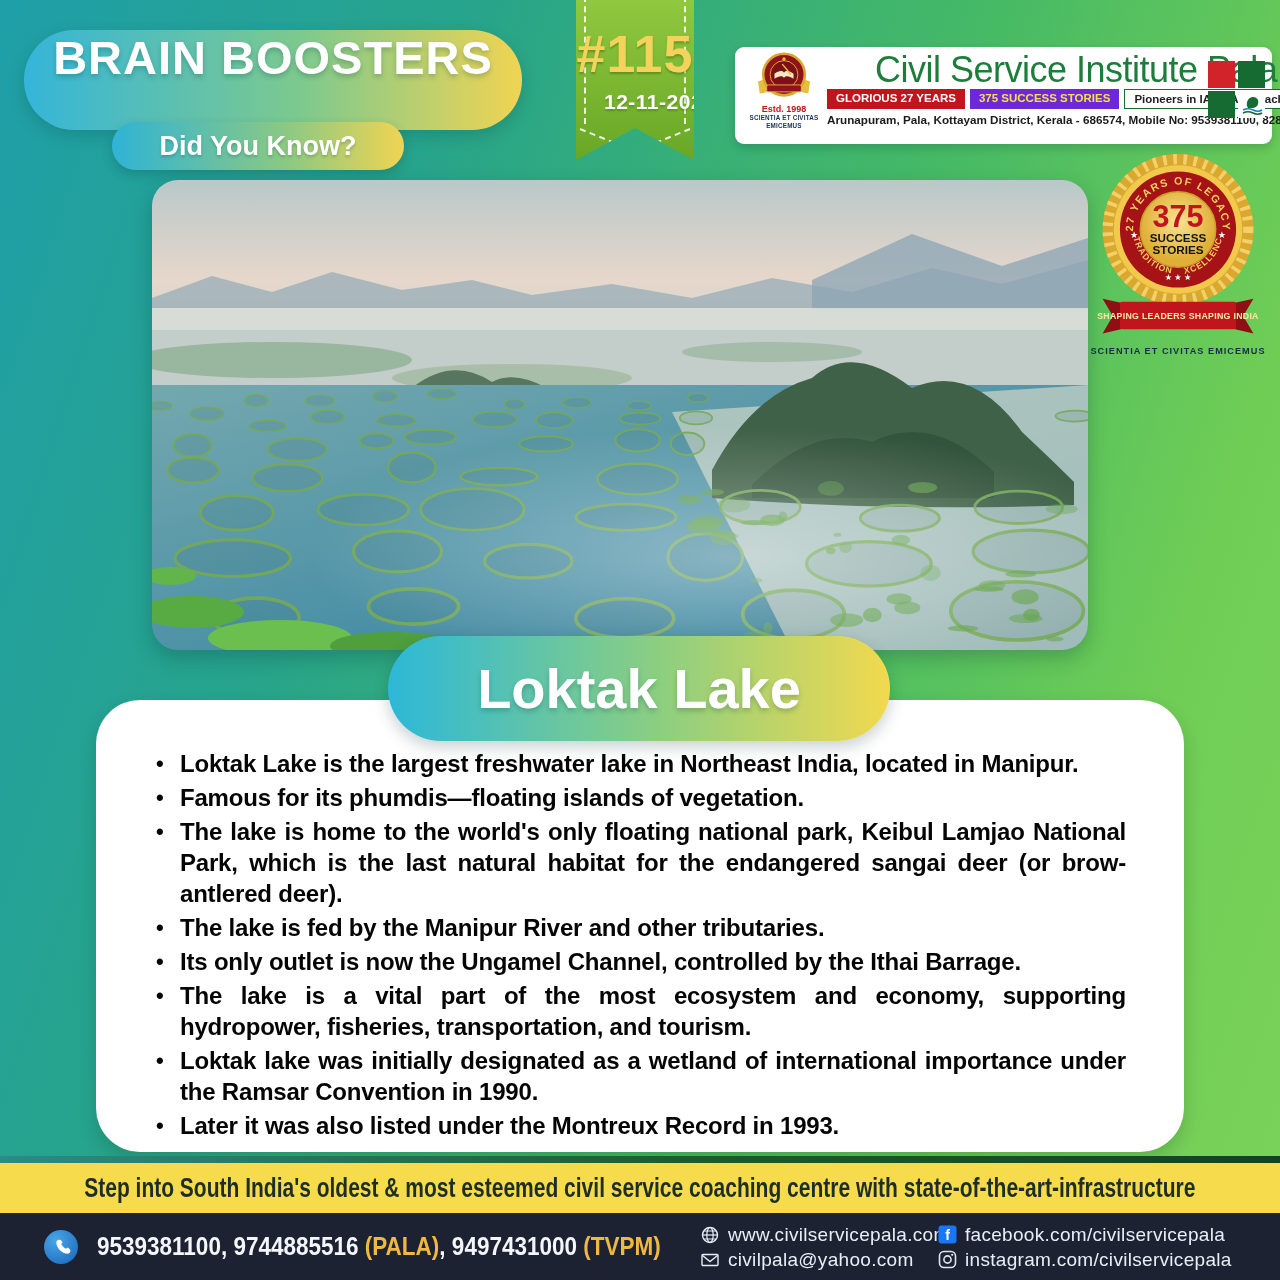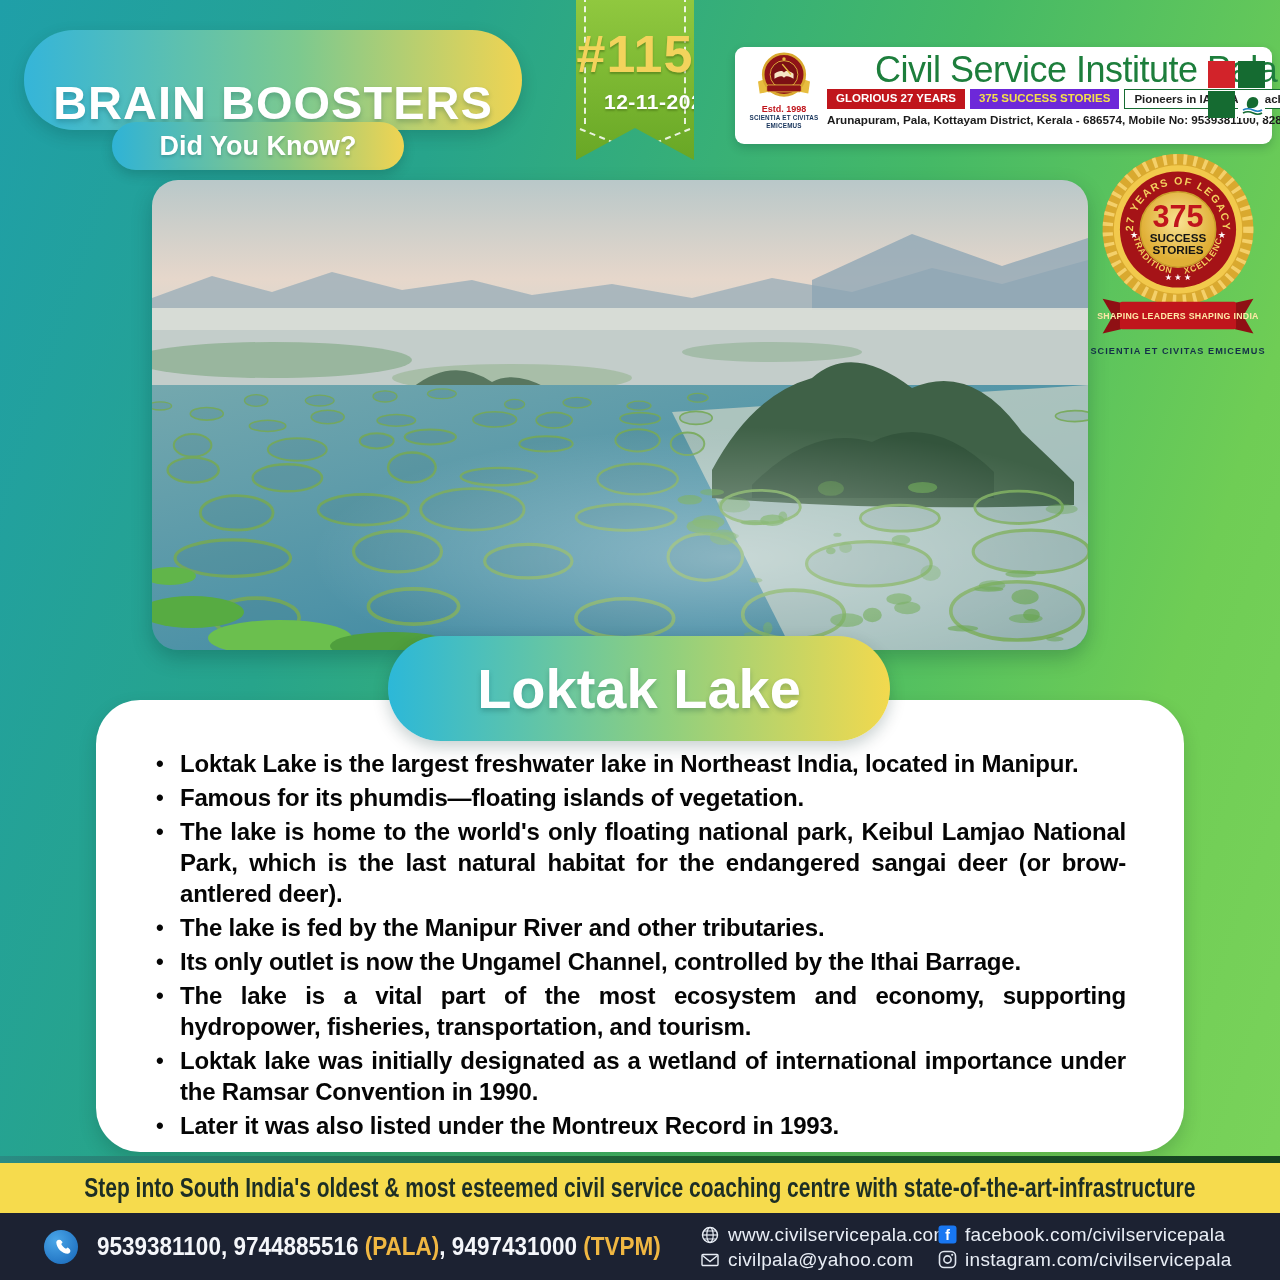--- a/index.html
+++ b/index.html
@@ -4,21 +4,21 @@
 <style>
   * { margin:0; padding:0; box-sizing:border-box; }
   html,body { width:1280px; }
   body { font-family:"Liberation Sans", sans-serif; }
   .poster{ position:relative; width:1280px; height:1280px; overflow:hidden;
     background:linear-gradient(108deg,#1f9fa8 0%,#27a48b 28%,#45b966 58%,#6fcd55 82%,#7bd35b 100%); }
 
   
   .brand-pill{ position:absolute; left:24px; top:30px; width:498px; height:100px; border-radius:52px;
     background:linear-gradient(90deg,#35b5d9 0%,#7cc98f 55%,#f0d452 100%);
-    display:flex; align-items:flex-end; justify-content:center; box-shadow:0 6px 16px rgba(0,40,40,.18); }
+    display:flex; align-items:flex-start; justify-content:center; box-shadow:0 6px 16px rgba(0,40,40,.18); }
   .brand-pill span{ color:#fff; font-size:47px; font-weight:800; letter-spacing:1px;
     text-shadow:0 3px 5px rgba(0,60,60,.25); }
   .dyk-pill{ position:absolute; left:112px; top:122px; width:292px; height:48px; border-radius:24px;
     background:linear-gradient(90deg,#2fb3d6 0%,#8cc982 60%,#f0d452 100%);
     display:flex; align-items:center; justify-content:center; box-shadow:0 5px 12px rgba(0,40,40,.2); }
   .dyk-pill span{ color:#fff; font-size:27px; font-weight:800; text-shadow:0 2px 3px rgba(0,60,60,.25); }
 
   
   .issue-ribbon{ position:absolute; left:576px; top:0; width:118px; height:160px;
     background:linear-gradient(180deg,#90c83f 0%,#68a725 100%);

